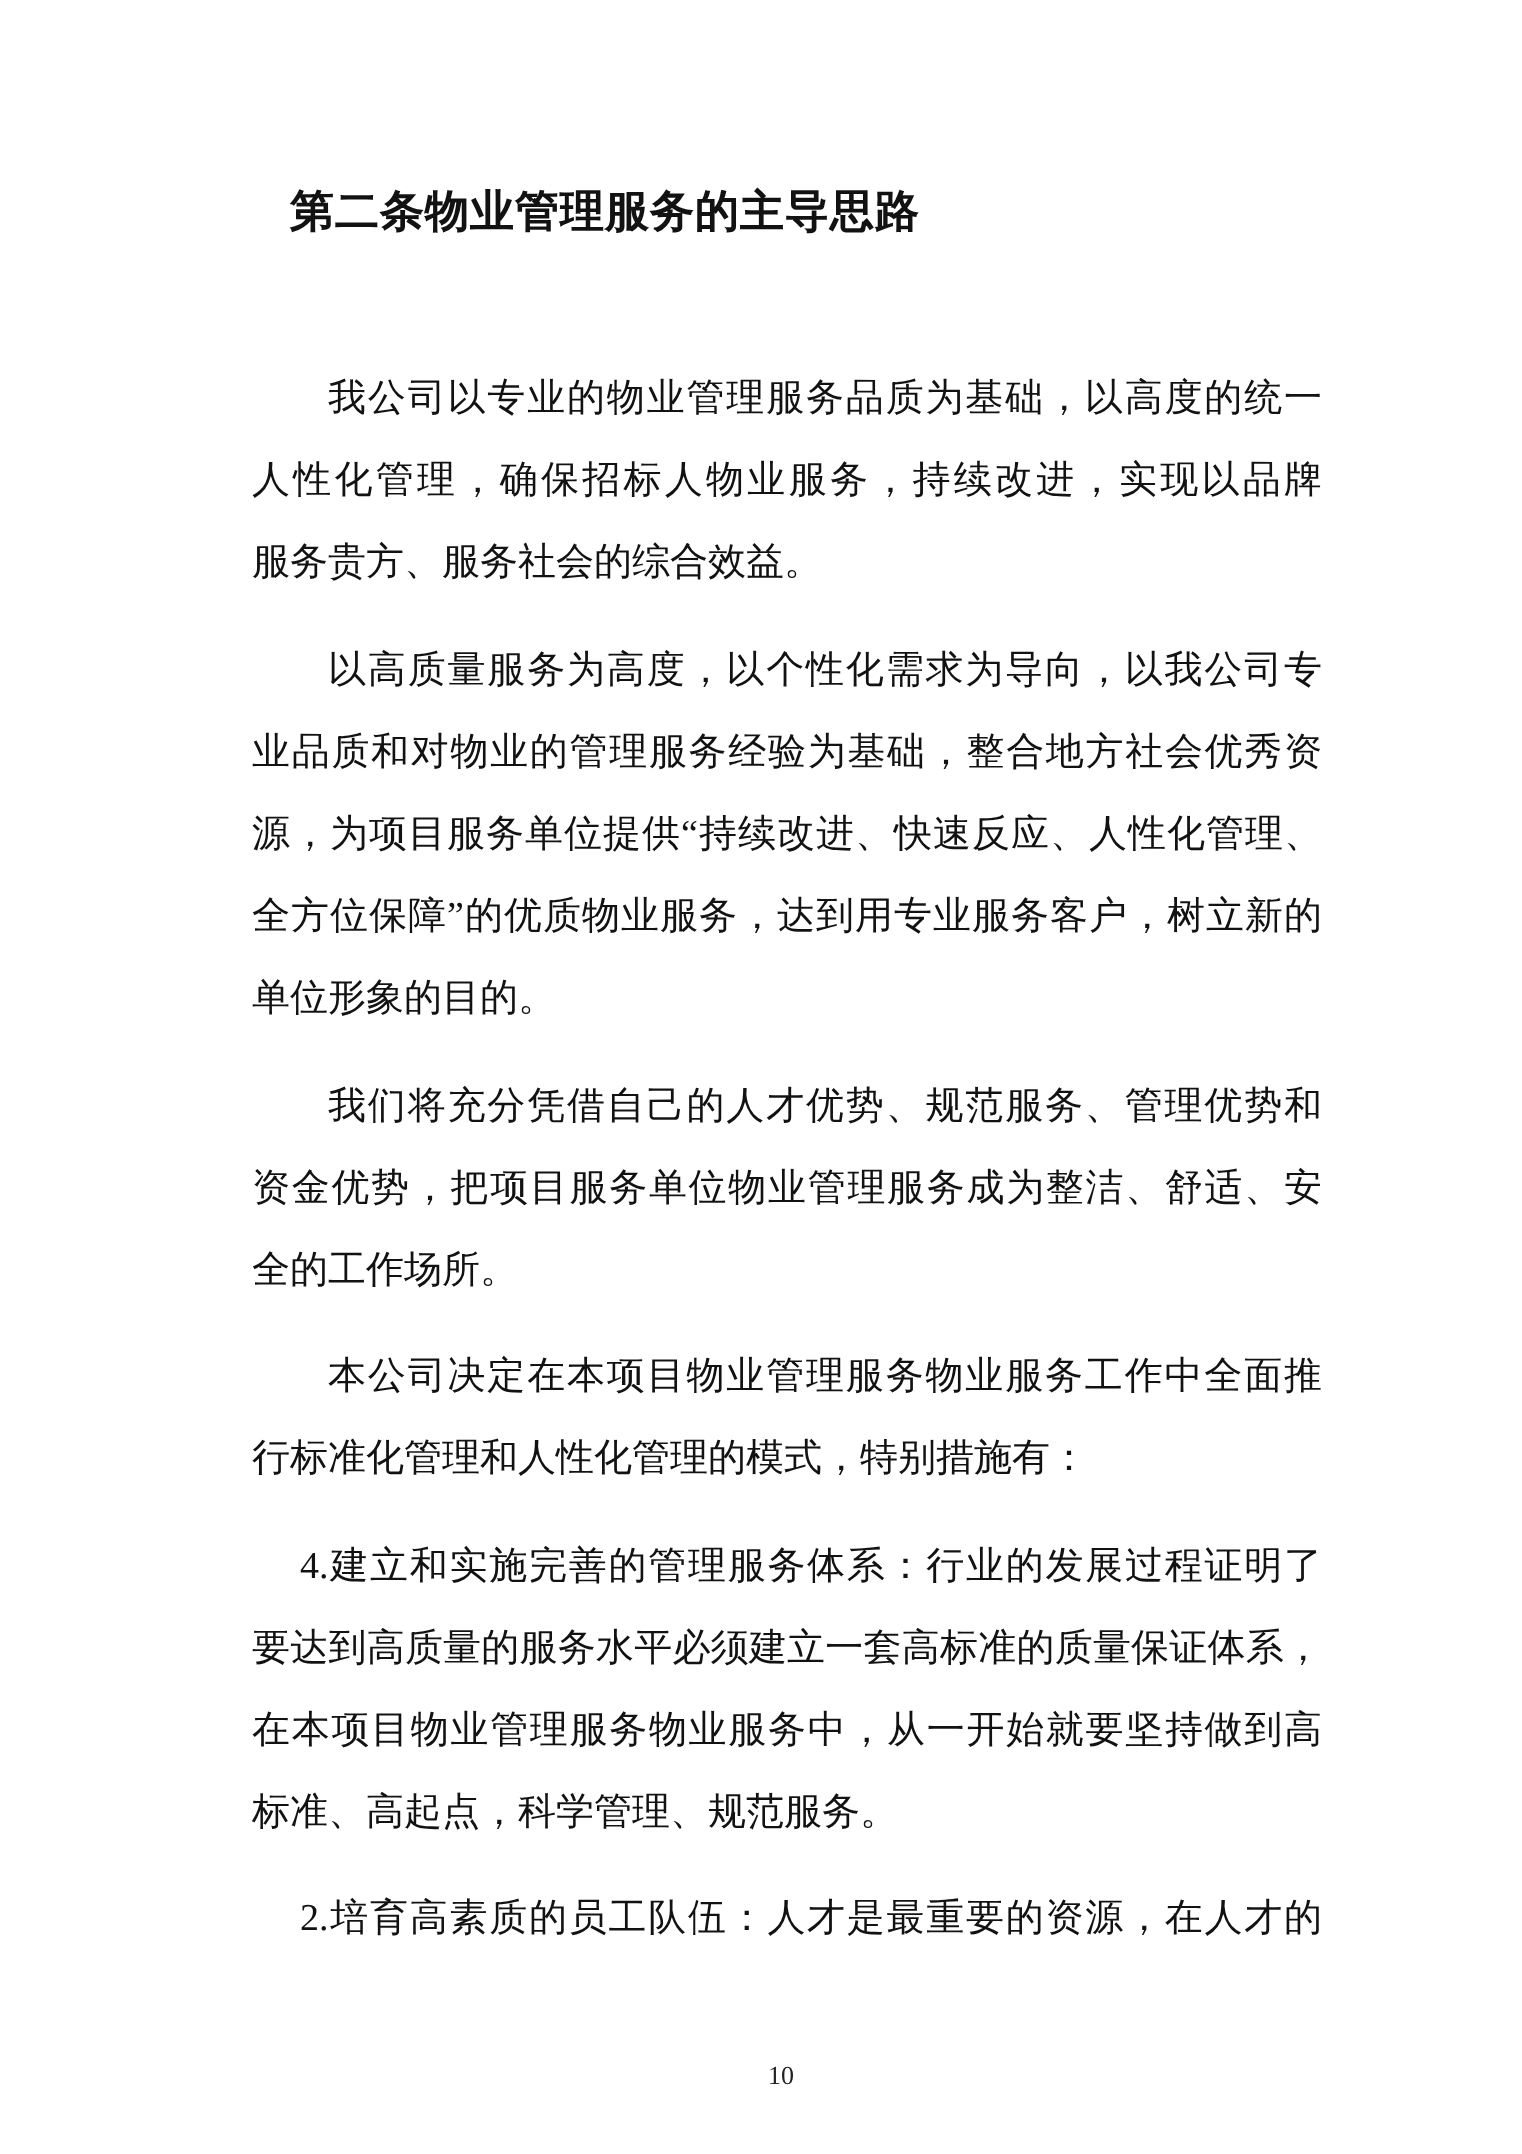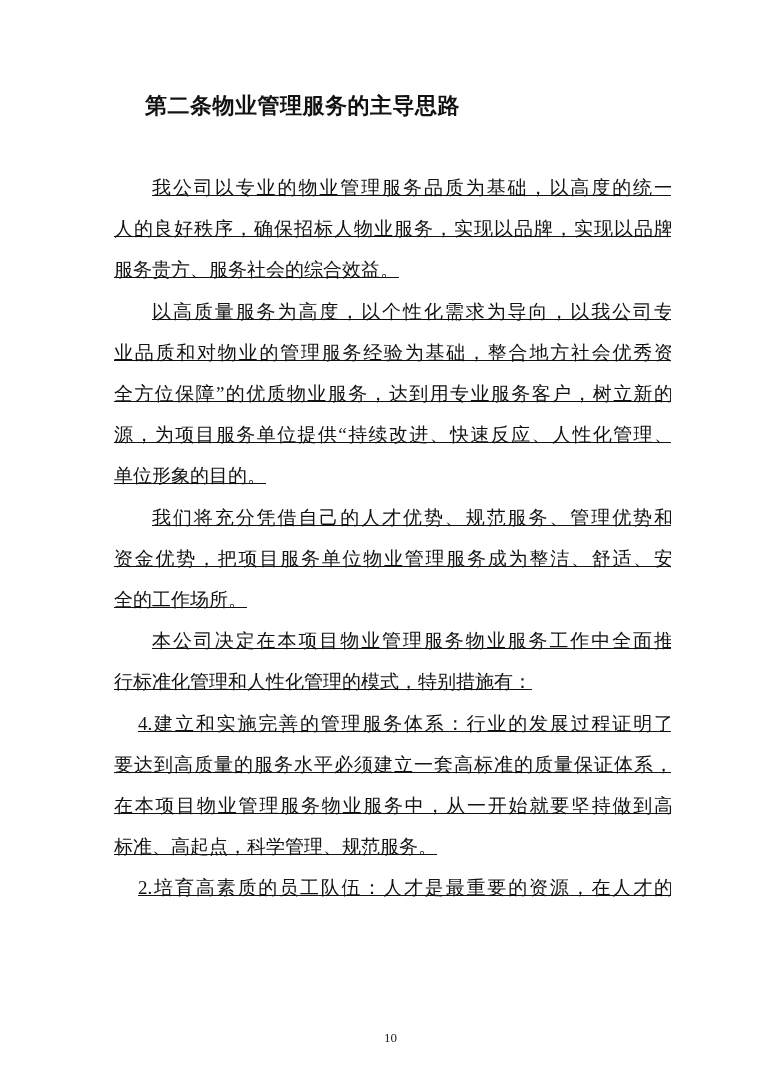--- a/index.html
+++ b/index.html
@@ -28,23 +28,22 @@
     white-space: nowrap;
   }
   .doc-body {
     position: absolute;
     left: 114px;
     top: 167px;
     width: 559px;
     font-size: 19px;
   }
   .para {
-    margin: 0;
+    margin: 12px;
     padding: 0;
-    text-decoration: underline;
   }
   .line {
     line-height: 41.2px;
     text-align: justify;
     text-align-last: justify;
     text-justify: inter-character;
   }
   .line.first {
     text-indent: 38px;
   }
@@ -68,29 +67,29 @@
 <body>
 
 <div class="page">
 
   <h1 class="heading">第二条物业管理服务的主导思路</h1>
 
   <div class="doc-body">
 
     <div class="para">
       <div class="line first">我公司以专业的物业管理服务品质为基础，以高度的统一</div>
-      <div class="line">人的良好秩序，确保招标人物业服务，实现以品牌，实现以品牌</div>
+      <div class="line">人性化管理，确保招标人物业服务，持续改进，实现以品牌</div>
       <div class="line plast">服务贵方、服务社会的综合效益。</div>
     </div>
 
     <div class="para">
       <div class="line first">以高质量服务为高度，以个性化需求为导向，以我公司专</div>
       <div class="line">业品质和对物业的管理服务经验为基础，整合地方社会优秀资</div>
+      <div class="line">源，为项目服务单位提供“持续改进、快速反应、人性化管理、</div>
       <div class="line">全方位保障”的优质物业服务，达到用专业服务客户，树立新的</div>
-      <div class="line">源，为项目服务单位提供“持续改进、快速反应、人性化管理、</div>
       <div class="line plast">单位形象的目的。</div>
     </div>
 
     <div class="para">
       <div class="line first">我们将充分凭借自己的人才优势、规范服务、管理优势和</div>
       <div class="line">资金优势，把项目服务单位物业管理服务成为整洁、舒适、安</div>
       <div class="line plast">全的工作场所。</div>
     </div>
 
     <div class="para">

